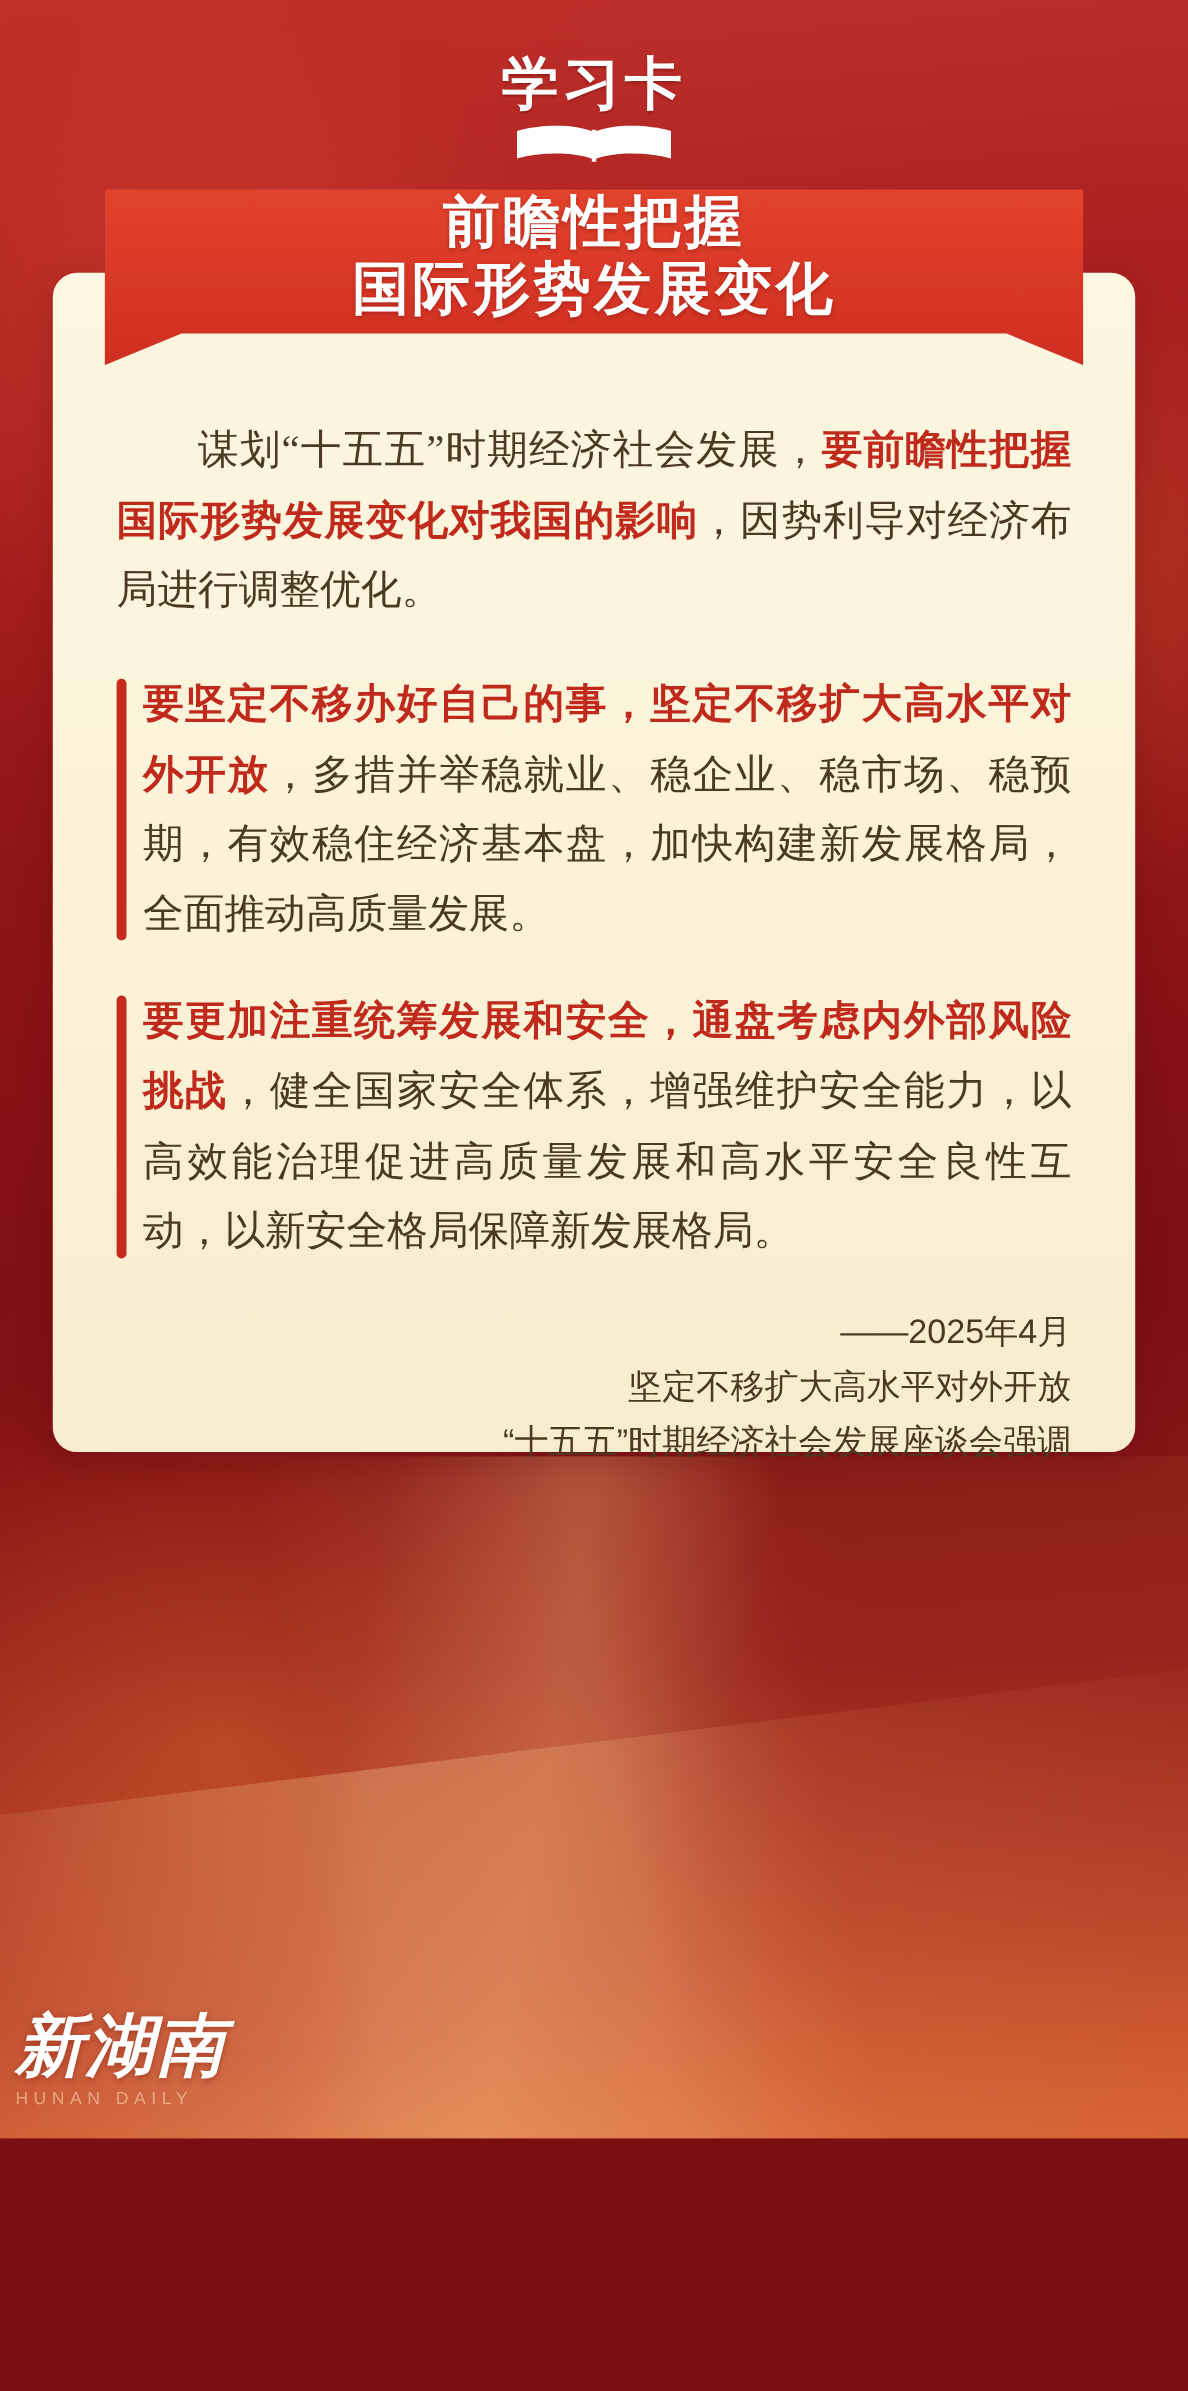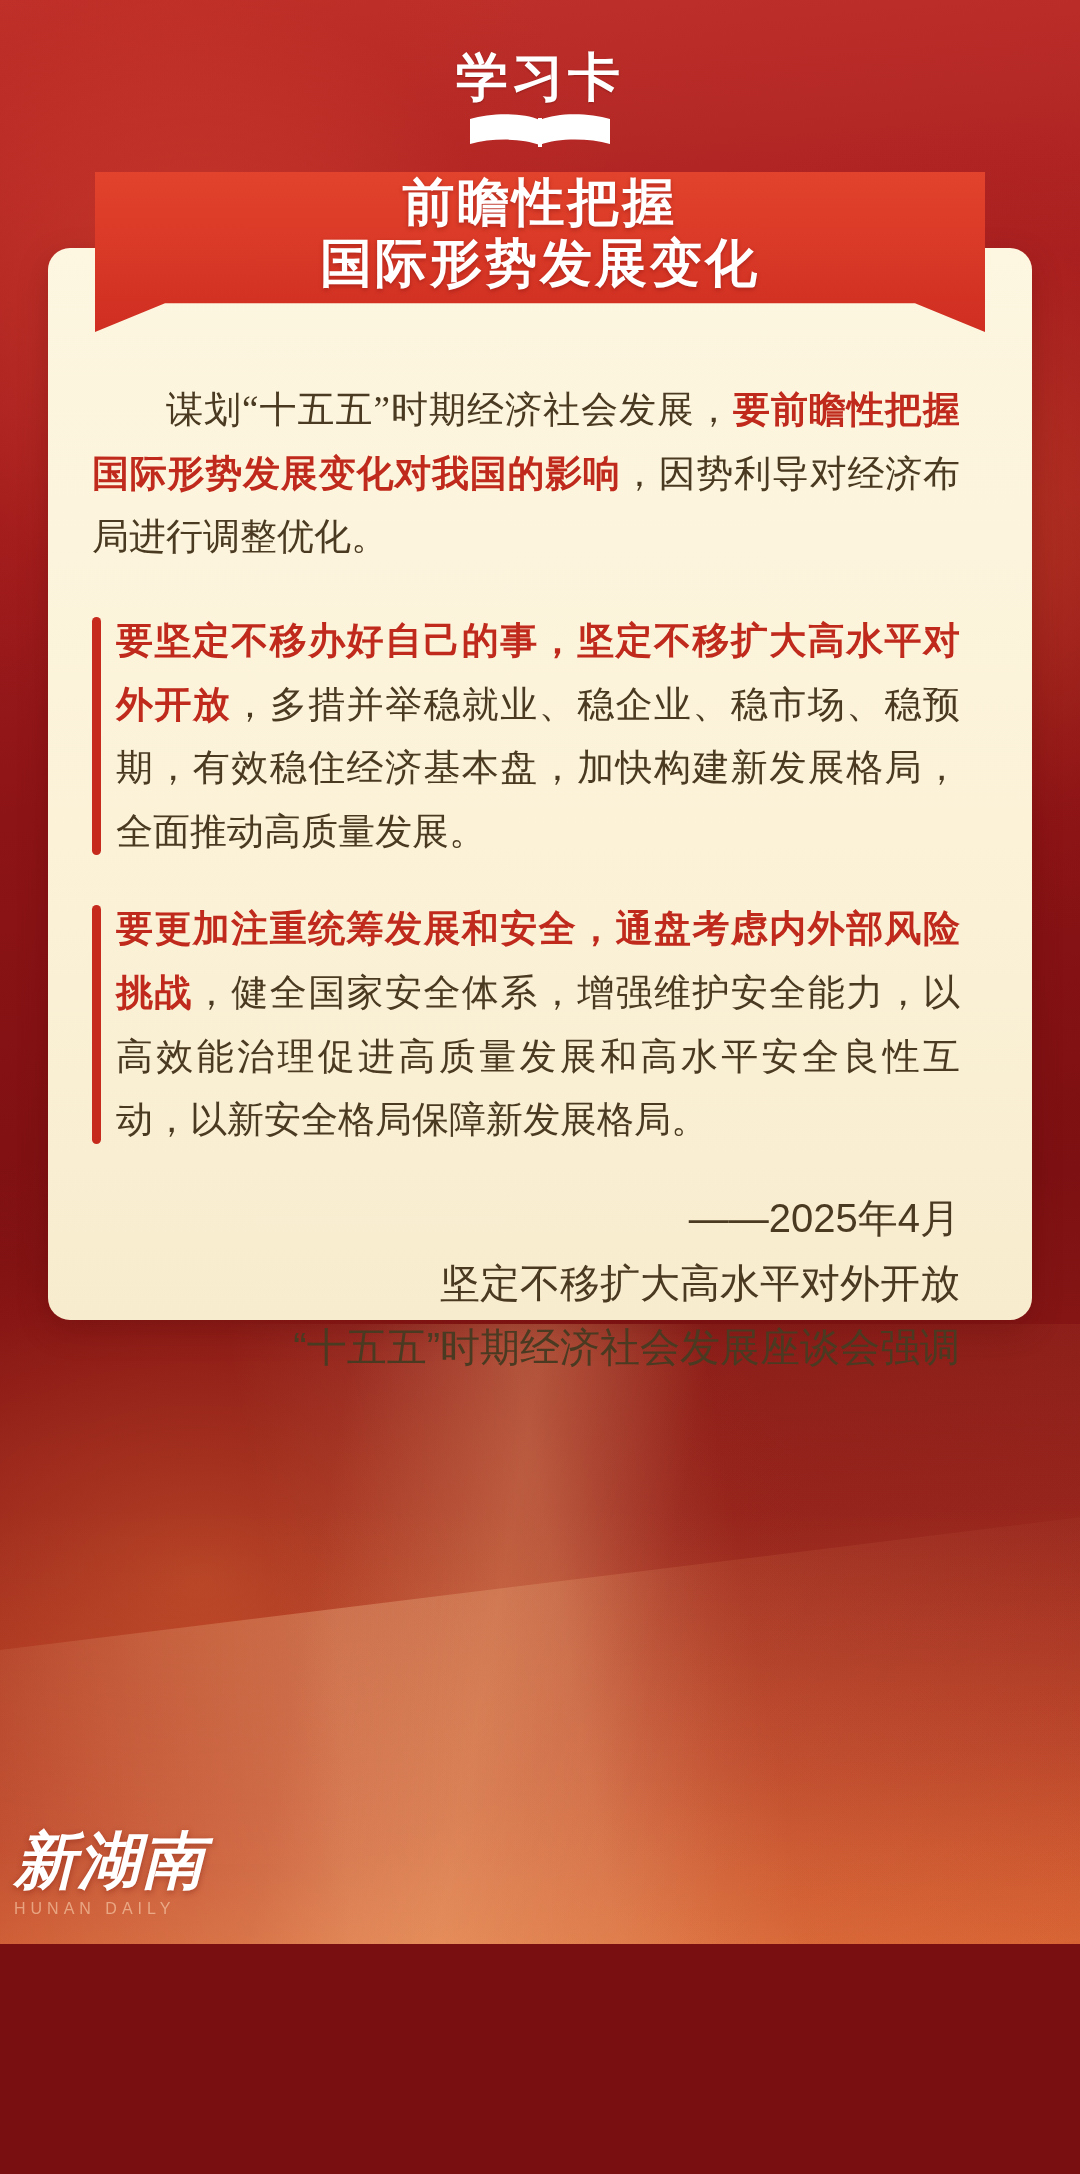--- a/index.html
+++ b/index.html
@@ -131,21 +131,21 @@
     left: 48px;
     width: 984px;
     height: 1072px;
     background: linear-gradient(180deg, #fdf6e0 0%, #fbf2d8 55%, #f8ecce 100%);
     border-radius: 22px;
     box-shadow: 0 10px 30px rgba(80,8,8,0.25);
   }
   .card-body {
     position: absolute;
     top: 378px;
-    left: 34px;
+    left: 48px;
     width: 984px;
     height: 942px;
     box-sizing: border-box;
     padding: 0 58px;
   }
 
   .para {
     font-family: "Liberation Serif", serif;
     font-size: 37px;
     line-height: 1.72;
@@ -174,21 +174,21 @@
     width: 9px;
     border-radius: 5px;
     background: #c62a1d;
   }
   .quote-block .para { margin-bottom: 0; }
 
   .source {
     margin-top: 34px;
     text-align: right;
     font-family: "Liberation Sans", sans-serif;
-    font-size: 40px;
+    font-size: 31px;
     line-height: 1.62;
     color: #4b3a22;
   }
 
   
   .badge {
     position: absolute;
     left: 50%;
     transform: translateX(-50%);
     top: 1916px;

